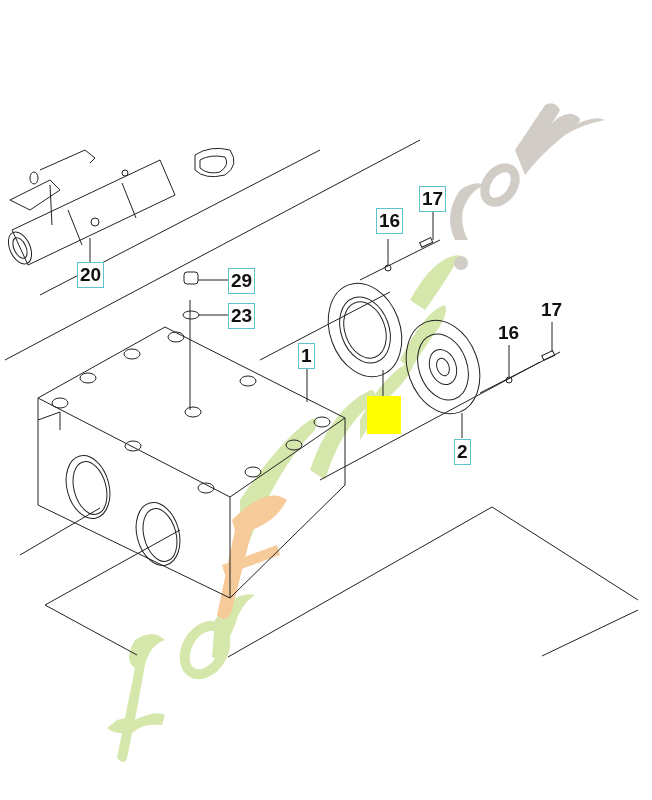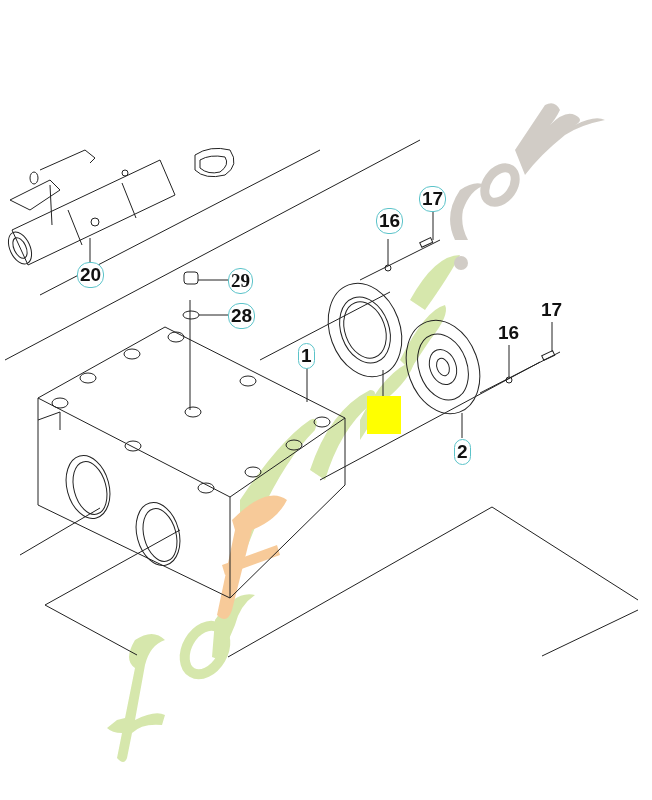--- a/index.html
+++ b/index.html
@@ -1,21 +1,21 @@
 <!DOCTYPE html>
 <html><head>
 <meta charset="utf-8">
 <style>
   html, body { margin: 0; padding: 0; background: #ffffff; }
   body { width: 652px; height: 800px; position: relative; overflow: hidden;
          font-family: "Liberation Sans", sans-serif; }
   #diagram { position: absolute; left: 0; top: 0; width: 652px; height: 800px; }
   .callout { position: absolute; font-family: "Liberation Sans", sans-serif;
              font-weight: bold; font-size: 19px; color: #111; line-height: 1;
-             text-align: center; cursor: pointer; border-radius: 12px; }
+             text-align: center; cursor: pointer; }
   .boxed { border: 1.5px solid #5bc3c9; padding: 2px 2px 3px 2px; background: #fff; }
   .plain { padding: 2px; }
   .highlight { position: absolute; background: #ffff00; }
 </style>
 </head>
 <body>
 
 <svg id="diagram" viewBox="0 0 652 800" xmlns="http://www.w3.org/2000/svg">
 
   <g opacity="0.95">
@@ -134,20 +134,20 @@
       <line x1="509" y1="345" x2="509" y2="377"></line>
       <line x1="552" y1="322" x2="552" y2="352"></line>
       <line x1="480" y1="393" x2="560" y2="352"></line>
     </g>
   </g>
 </svg>
 
 <div class="highlight" style="left:367px; top:396px; width:34px; height:38px;"></div>
 
 <div class="callout boxed" style="left:77px; top:262px;">20</div>
-<div class="callout boxed" style="left:228px; top:268px;font-family:Liberation Serif, serif;">29</div>
-<div class="callout boxed" style="left:228px; top:303px;">28</div>
+<div class="callout boxed" style="left:228px; top:268px;">29</div>
+<div class="callout boxed" style="left:228px; top:303px;">23</div>
 <div class="callout boxed" style="left:298px; top:343px;">1</div>
 <div class="callout boxed" style="left:376px; top:208px;">16</div>
 <div class="callout boxed" style="left:419px; top:186px;">17</div>
 <div class="callout boxed" style="left:454px; top:439px;">2</div>
 <div class="callout plain" style="left:496px; top:321px;">16</div>
 <div class="callout plain" style="left:539px; top:298px;">17</div>
 
 </body></html>

